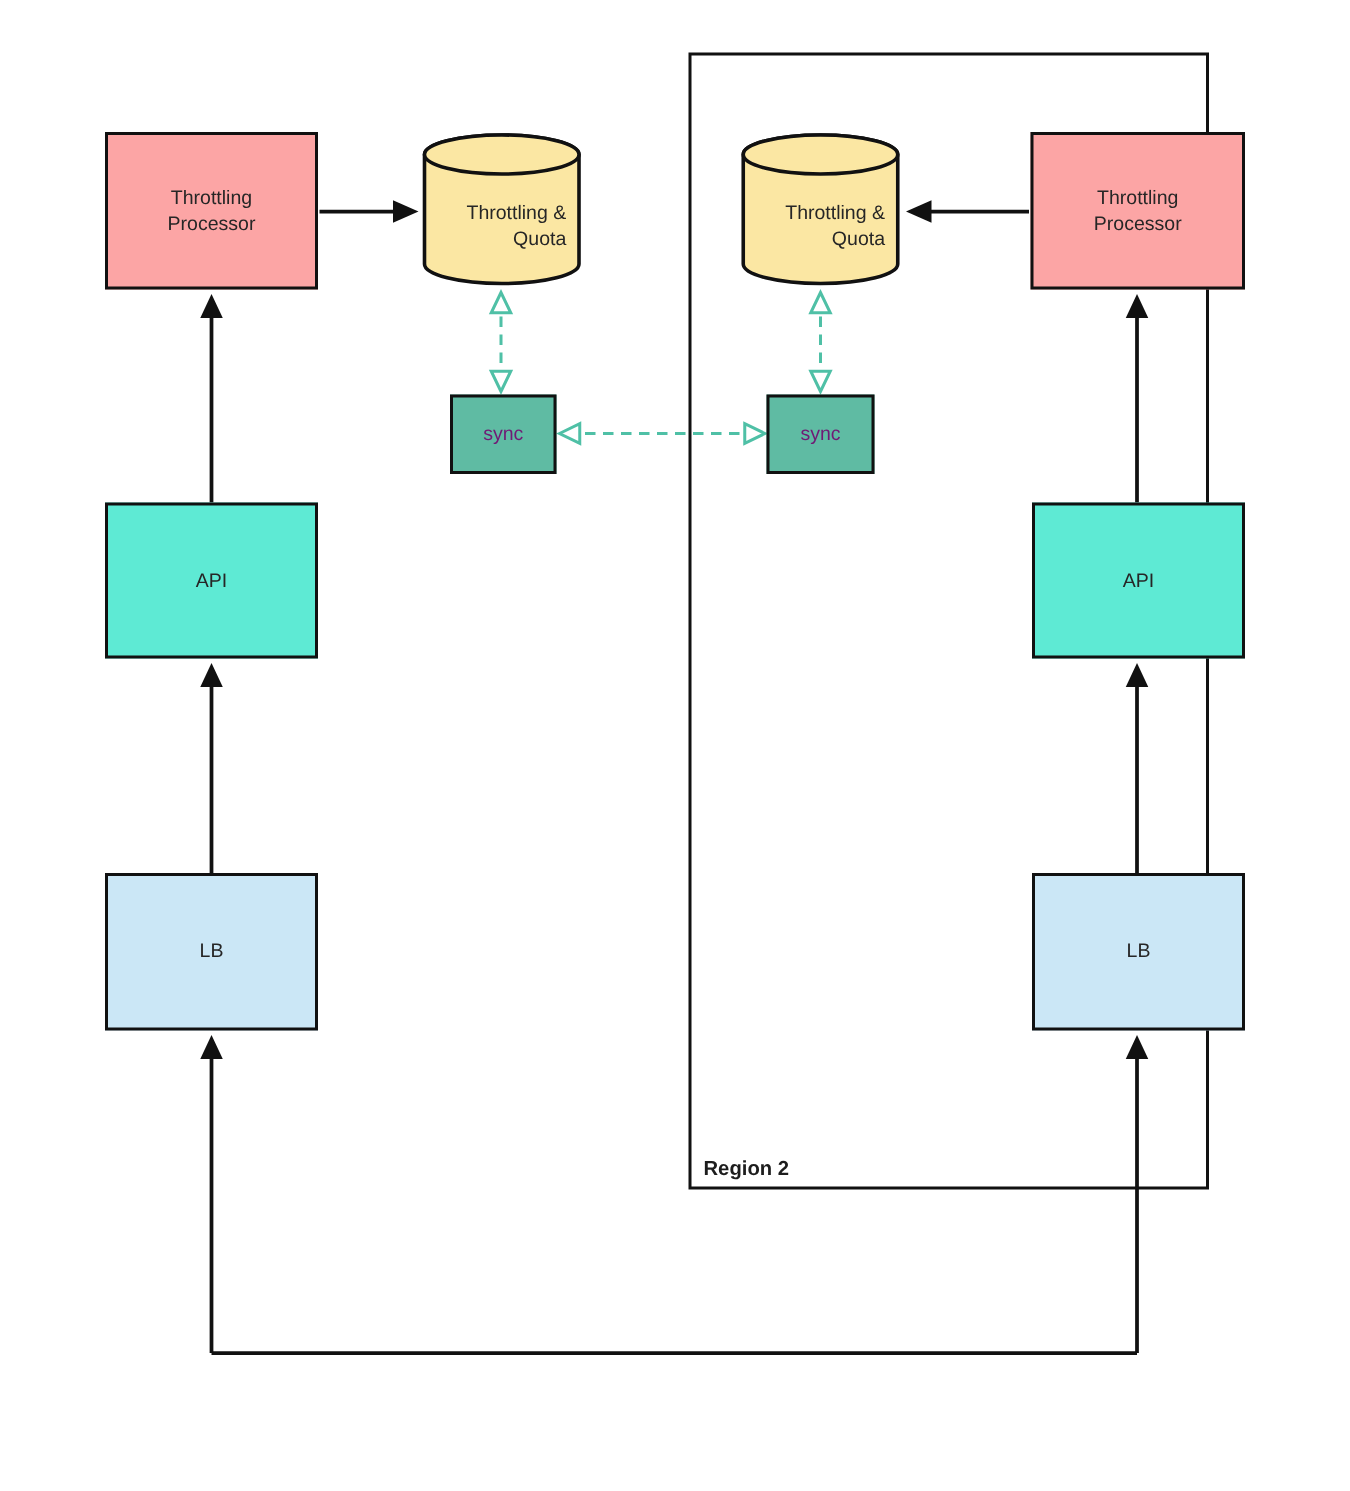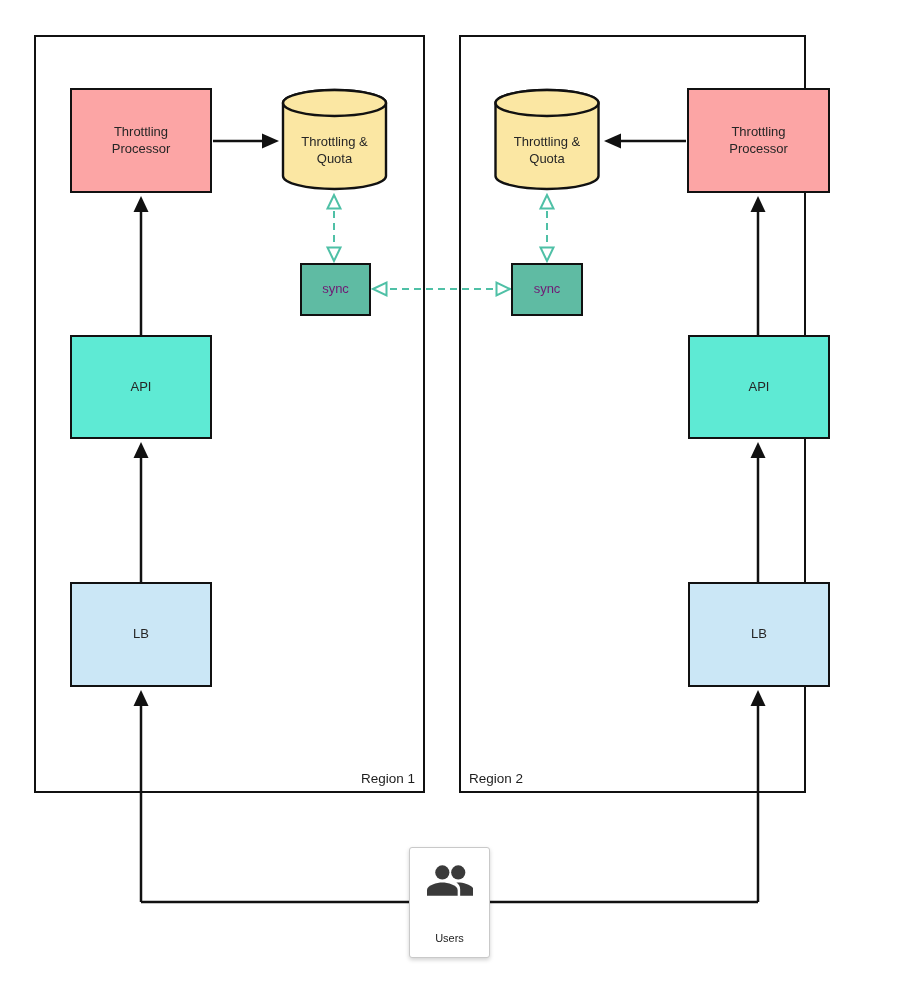--- a/index.html
+++ b/index.html
@@ -2,21 +2,21 @@
 <html><head>
 <meta charset="utf-8">
 <style>
   html,body{margin:0;padding:0;background:#ffffff;}
   .canvas{
     position:relative;width:900px;height:994px;background:#ffffff;
     font-family:"Liberation Sans",sans-serif;color:#222;overflow:hidden;
   }
   .region{position:absolute;border:2px solid #111;box-sizing:border-box;z-index:1;background:transparent;}
   #region1{left:34px;top:35px;width:391px;height:758px;}
-  #region2{left:459px;top:35px;width:347px;height:758px;}
+  #region2{left:459px;top:35px;width:347px;height:758px;font-weight:bold;}
   .region-label{position:absolute;bottom:5px;font-size:13.5px;color:#1d1d1d;}
   #region1 .region-label{right:8px;}
   #region2 .region-label{left:8px;}
 
   .wires{position:absolute;left:0;top:0;z-index:2;pointer-events:none;}
 
   .node{
     position:absolute;box-sizing:border-box;z-index:3;
     display:flex;align-items:center;justify-content:center;text-align:center;
     font-size:13px;line-height:1.3;color:#262626;
@@ -35,21 +35,21 @@
   #lb2{left:688px;top:582px;width:142px;height:105px;}
   #sync1{left:300px;top:263px;width:71px;height:53px;}
   #sync2{left:511px;top:263px;width:72px;height:53px;}
 
   .db{z-index:3;}
   #db1{left:281px;top:88px;width:107px;height:103px;}
   #db2{left:493px;top:88px;width:108px;height:103px;}
   .db .cyl{position:absolute;left:0;top:0;width:100%;height:100%;}
   .db .db-label{
     position:absolute;left:0;right:0;top:26px;bottom:4px;
-    display:flex;align-items:center;justify-content:center;text-align:center;
+    display:flex;align-items:center;justify-content:center;text-align:right;
     font-size:13px;line-height:1.3;color:#262626;
   }
   .db .db-label span{max-width:86px;}
 
   .users-card{
     position:absolute;left:409px;top:847px;width:81px;height:111px;box-sizing:border-box;
     background:#ffffff;border:1px solid #c9c9c9;border-radius:3px;
     box-shadow:0 2px 4px rgba(0,0,0,0.18);z-index:4;
     display:flex;flex-direction:column;align-items:center;
   }
@@ -57,23 +57,20 @@
   .users-card .users-label{
     position:absolute;bottom:13px;left:0;right:0;text-align:center;
     font-size:11px;color:#222;
   }
 </style>
 </head>
 <body>
 
 <div class="canvas">
 
-  <div class="region" id="region1">
-    <span class="region-label">Region 1</span>
-  </div>
   <div class="region" id="region2">
     <span class="region-label">Region 2</span>
   </div>
 
   <svg class="wires" width="900" height="994" viewBox="0 0 900 994">
 
     <g stroke="#111" stroke-width="2.5" fill="#111">
       <g>
         <line x1="213" y1="141" x2="264" y2="141"></line>
         <polygon points="279,141 262,133.5 262,148.5" stroke="none"></polygon>
@@ -175,23 +172,14 @@
   </div>
 
   <div class="node rect apibox" id="api2">
     <span>API</span>
   </div>
 
   <div class="node rect lbbox" id="lb2">
     <span>LB</span>
   </div>
 
-  <div class="users-card">
-    <svg class="people" width="46" height="33" viewBox="0 3.8 24 16.4" fill="#3a3a3a">
-      <circle cx="8" cy="7.8" r="3.7"></circle>
-      <circle cx="16.3" cy="7.8" r="3.7"></circle>
-      <path d="M8 13c-2.67 0-8 1.34-8 4v3h16v-3c0-2.66-5.33-4-8-4z"></path>
-      <path d="M16.3 13c-.29 0-.62.02-.97.05 1.16.84 1.97 1.97 1.97 3.45v3.5h7v-3c0-2.66-5.33-4-8-4z"></path>
-    </svg>
-    <span class="users-label">Users</span>
-  </div>
 
 </div>
 
 </body></html>

